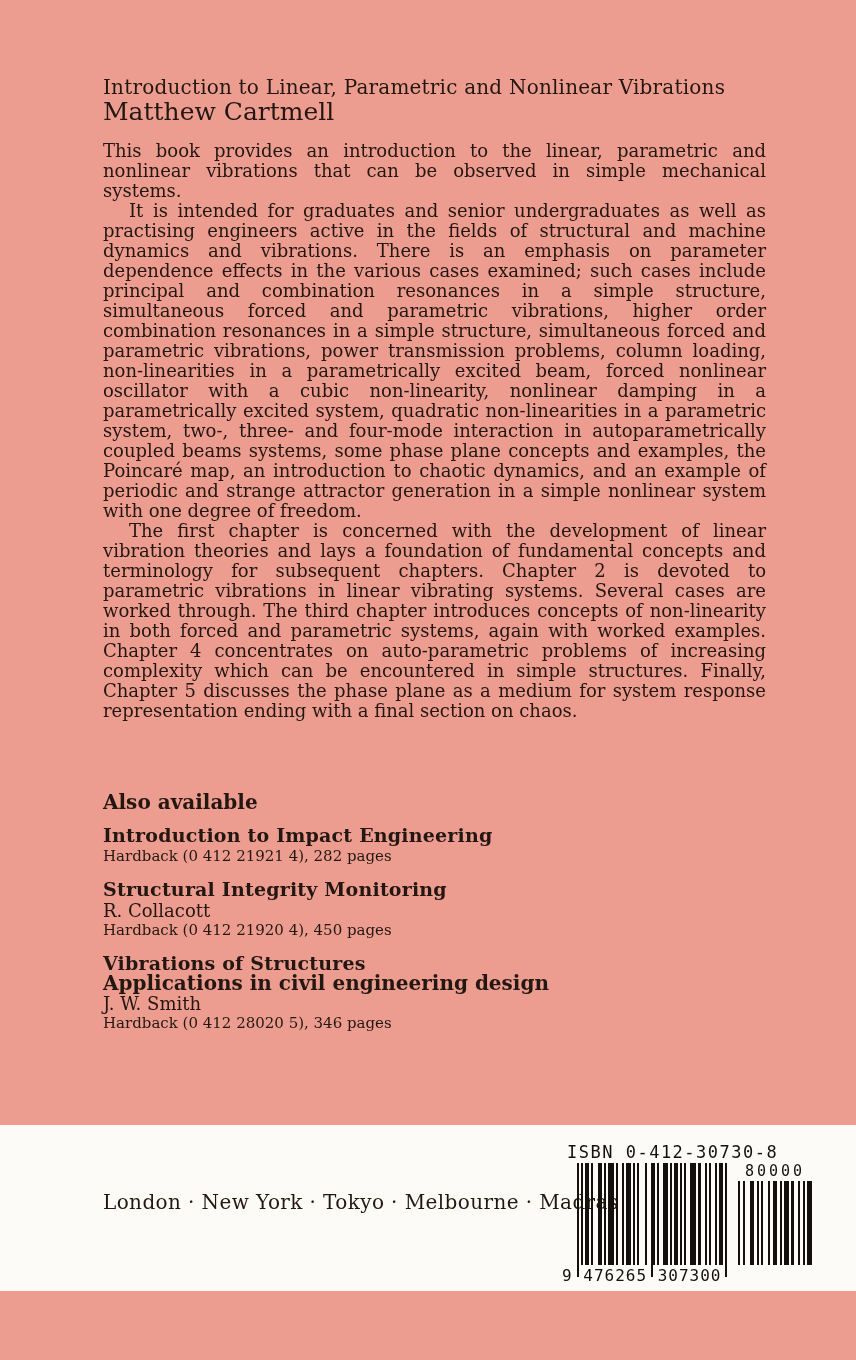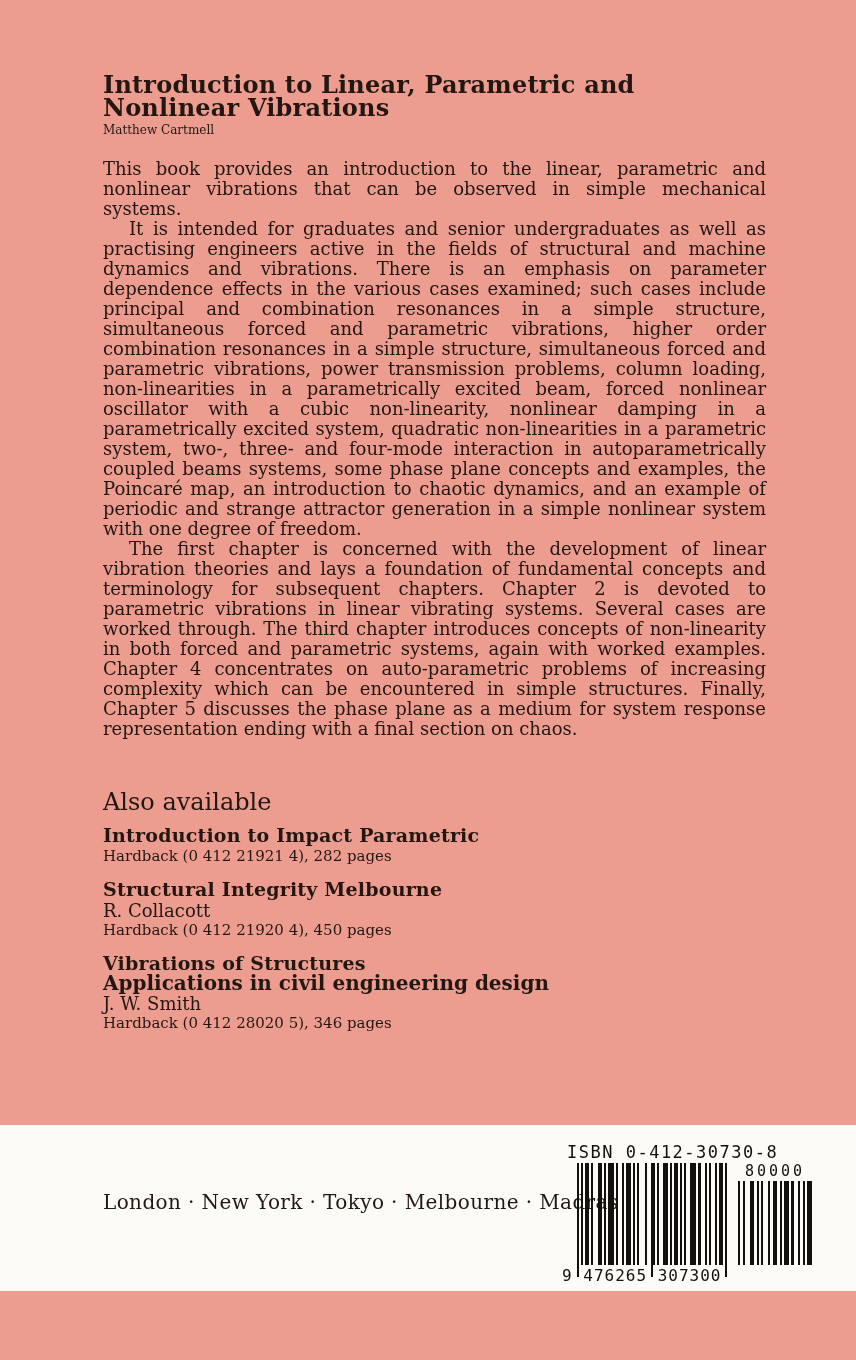--- a/index.html
+++ b/index.html
@@ -13,30 +13,30 @@
   .cover{
     position:relative;
     width:856px;height:1360px;
     background:var(--pink);
     overflow:hidden;
     font-family:"DejaVu Serif","Liberation Serif",serif;
     color:var(--ink);
   }
   
   .blurb{position:absolute;left:103px;top:73px;width:663px;}
-  .book-title{font-size:24px;font-weight:bold;line-height:23px;letter-spacing:.2px;}
-  .book-author{font-size:12px;line-height:22px;margin-bottom:18px;}
+  .book-title{font-size:20px;font-weight:normal;line-height:28px;letter-spacing:.2px;}
+  .book-author{font-size:25px;line-height:22px;margin-bottom:18px;}
   .blurb p{
     font-size:18px;line-height:20px;
     text-align:justify;
   }
   .blurb p.indent{text-indent:26px;}
   
   .also{position:absolute;left:103px;top:791px;width:560px;}
-  .also-heading{font-size:24px;font-weight:normal;line-height:22px;margin-bottom:12px;}
+  .also-heading{font-size:20px;font-weight:bold;line-height:22px;margin-bottom:12px;}
   .ab{margin-bottom:15px;}
   .ab-title{font-size:19px;font-weight:bold;line-height:21px;letter-spacing:.2px;}
   .ab-subtitle{font-size:20px;font-weight:bold;line-height:19px;}
   .ab-author{font-size:18px;line-height:18px;margin-top:2px;}
   .ab-details{font-size:15px;line-height:16px;margin-top:2px;}
   
   .band{
     position:absolute;left:0;top:1125px;width:856px;height:166px;
     background:var(--band);
   }
@@ -79,26 +79,26 @@
     <div class="book-author">Matthew Cartmell</div>
     <p>This book provides an introduction to the linear, parametric and nonlinear vibrations that can be observed in simple mechanical systems.</p>
     <p class="indent">It is intended for graduates and senior undergraduates as well as practising engineers active in the fields of structural and machine dynamics and vibrations. There is an emphasis on parameter dependence effects in the various cases examined; such cases include principal and combination resonances in a simple structure, simultaneous forced and parametric vibrations, higher order combination resonances in a simple structure, simultaneous forced and parametric vibrations, power transmission problems, column loading, non-linearities in a parametrically excited beam, forced nonlinear oscillator with a cubic non-linearity, nonlinear damping in a parametrically excited system, quadratic non-linearities in a parametric system, two-, three- and four-mode interaction in autoparametrically coupled beams systems, some phase plane concepts and examples, the Poincaré map, an introduction to chaotic dynamics, and an example of periodic and strange attractor generation in a simple nonlinear system with one degree of freedom.</p>
     <p class="indent">The first chapter is concerned with the development of linear vibration theories and lays a foundation of fundamental concepts and terminology for subsequent chapters. Chapter 2 is devoted to parametric vibrations in linear vibrating systems. Several cases are worked through. The third chapter introduces concepts of non-linearity in both forced and parametric systems, again with worked examples. Chapter 4 concentrates on auto-parametric problems of increasing complexity which can be encountered in simple structures. Finally, Chapter 5 discusses the phase plane as a medium for system response representation ending with a final section on chaos.</p>
   </main>
 
   <section class="also">
     <h2 class="also-heading">Also available</h2>
 
     <div class="ab">
-      <div class="ab-title">Introduction to Impact Parametric</div>
+      <div class="ab-title">Introduction to Impact Engineering</div>
       <div class="ab-details">Hardback (0 412 21921 4), 282 pages</div>
     </div>
 
     <div class="ab">
-      <div class="ab-title">Structural Integrity Melbourne</div>
+      <div class="ab-title">Structural Integrity Monitoring</div>
       <div class="ab-author">R. Collacott</div>
       <div class="ab-details">Hardback (0 412 21920 4), 450 pages</div>
     </div>
 
     <div class="ab">
       <div class="ab-title">Vibrations of Structures</div>
       <div class="ab-subtitle">Applications in civil engineering design</div>
       <div class="ab-author">J. W. Smith</div>
       <div class="ab-details">Hardback (0 412 28020 5), 346 pages</div>
     </div>

